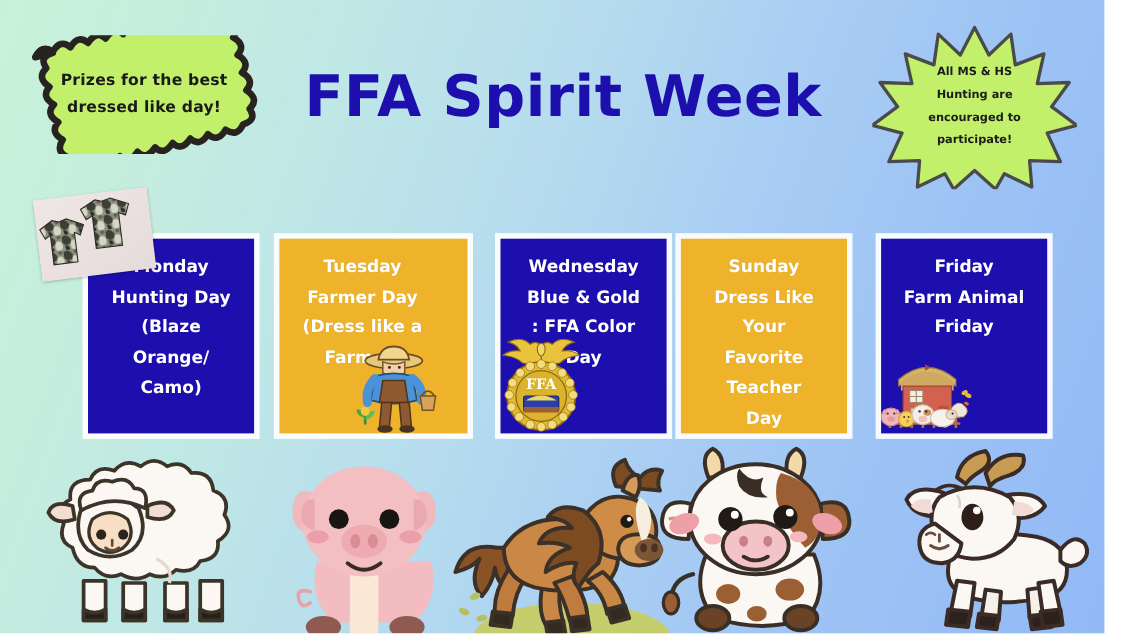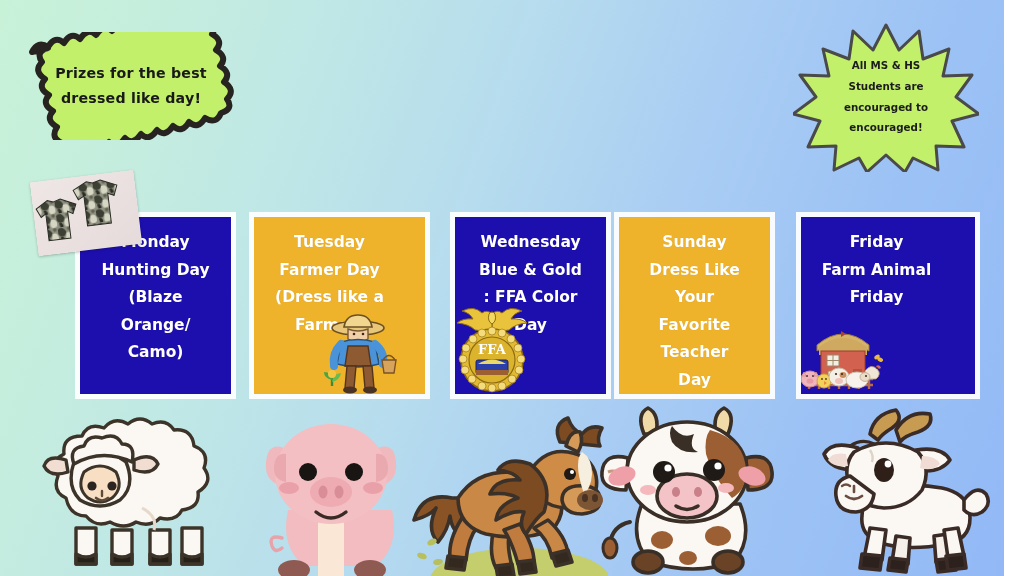--- a/index.html
+++ b/index.html
@@ -58,21 +58,21 @@
     line-height:1.78;white-space:pre-line;
     text-shadow:0 0 1px rgba(0,0,0,.12);
   }
   .card.blue{background:#1d0fae;}
   .card.gold{background:#eeb32a;}
 
   #card-mon{left:80px;}
   #card-tue{left:254px;padding-left:20px;}
   #card-wed{left:455px;}
   #card-thu{left:619px;}
-  #card-fri{left:801px;padding-left:23px;}
+  #card-fri{left:801px;}
 
   
   .card .label.overflow{top:12px;}
 
   
   .art{position:absolute;}
 
   
   #camo-photo{
     left:34px;top:176px;width:104px;height:74px;
@@ -99,26 +99,27 @@
       <div>dressed like day!</div>
     </div>
   </div>
 
   <div class="burst">
     <svg width="186" height="150" viewBox="0 0 186 150">
       <polygon points="93,3 106,28 126,9 130,37 156,27 150,54 179,53 163,75 186,92 159,99 171,125 143,124 145,148 120,136 112,150 93,133 74,150 66,136 41,148 43,124 15,125 27,99 0,92 23,75 7,53 36,54 30,27 56,37 60,9 80,28" fill="#c2f06a" stroke="#4a4a4a" stroke-width="3" stroke-linejoin="round"></polygon>
     </svg>
     <div class="btext">
       <div>All MS &amp; HS</div>
-      <div>Students are</div>
+      <div>Hunting are</div>
       <div>encouraged to</div>
-      <div>encouraged!</div>
+      <div>participate!</div>
     </div>
   </div>
 
+  <div class="title">FFA Spirit Week</div>
 
   <div class="cards">
 
     <div class="card blue" id="card-mon">
       <div class="label">Monday
 Hunting Day
 (Blaze
 Orange/
 Camo)</div>
     </div>

